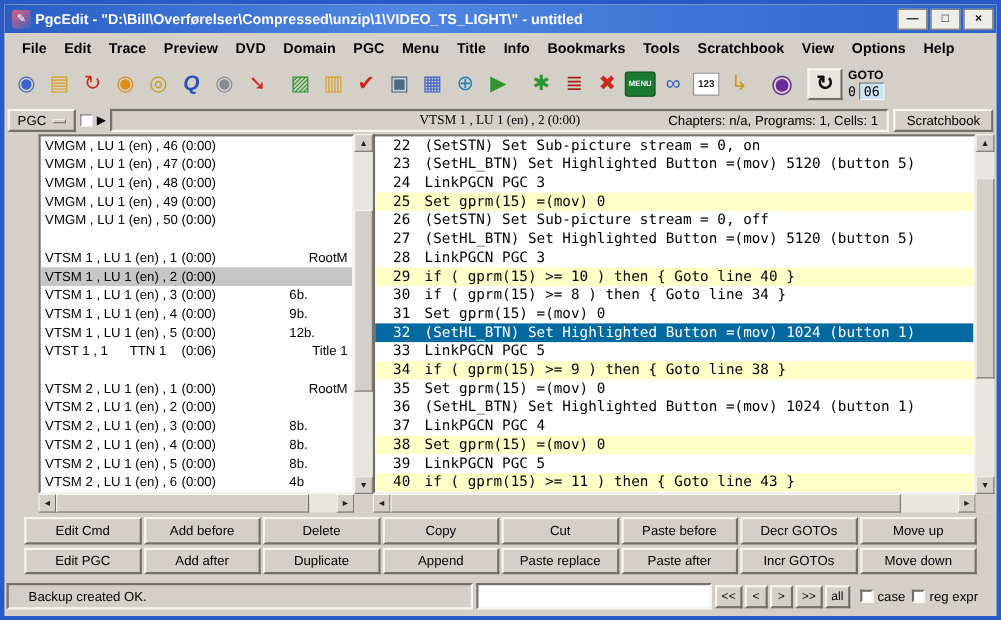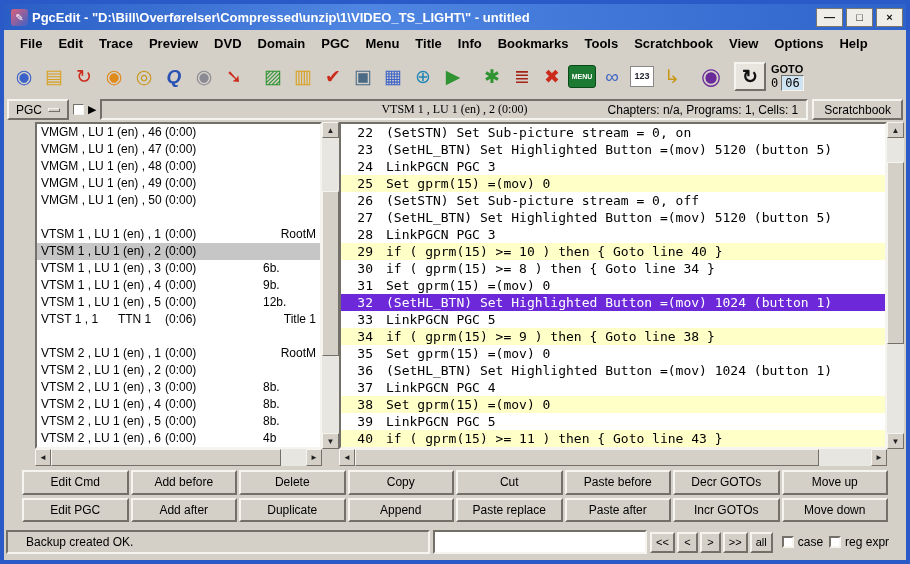--- a/index.html
+++ b/index.html
@@ -55,21 +55,21 @@
   .panel-col { display:flex; flex-direction:column; min-width:0; }
   .listpanel { flex:1; background:#fff; border:2px solid; border-color:#73706a #f6f4ef #f6f4ef #73706a; overflow:hidden; }
 
   .pgc-row { height:17px; line-height:17px; display:grid; grid-template-columns:124px 58px 1fr auto; padding:0 4px; font-size:12px; white-space:pre; color:#000; }
   .pgc-row.selected { background:#c6c6c6; }
   .pl-mark { padding-left:40px; }
   .pl-tag { text-align:right; }
 
   .cmd-row { height:17px; line-height:17px; display:flex; padding-left:6px; font-family:"DejaVu Sans Mono", monospace; font-size:13px; white-space:pre; color:#000; }
   .cmd-row.yellow { background:#ffffc8; }
-  .cmd-row.selected { background:#6d28d9; color:#fff; }
+  .cmd-row.selected { background:#0369a1; color:#fff; }
   .cmd-num { width:26px; text-align:right; margin-right:13px; flex:0 0 auto; }
 
   
   .vscroll { display:flex; flex-direction:column; background:#e8e6e0; }
   .sb-btn { flex:0 0 16px; background:#d4d0c8; border:1px solid; border-color:#f6f4ef #73706a #73706a #f6f4ef; display:flex; align-items:center; justify-content:center; font-size:8px; color:#222; }
   .sb-track { flex:1; position:relative; }
   .sb-thumb { position:absolute; left:0; right:0; background:#d4d0c8; border:1px solid; border-color:#f6f4ef #73706a #73706a #f6f4ef; }
   .sb-corner { flex:0 0 17px; background:#d4d0c8; }
   .hscroll { flex:0 0 17px; display:flex; background:#e8e6e0; }
   .hscroll .sb-btn { flex:0 0 16px; }

